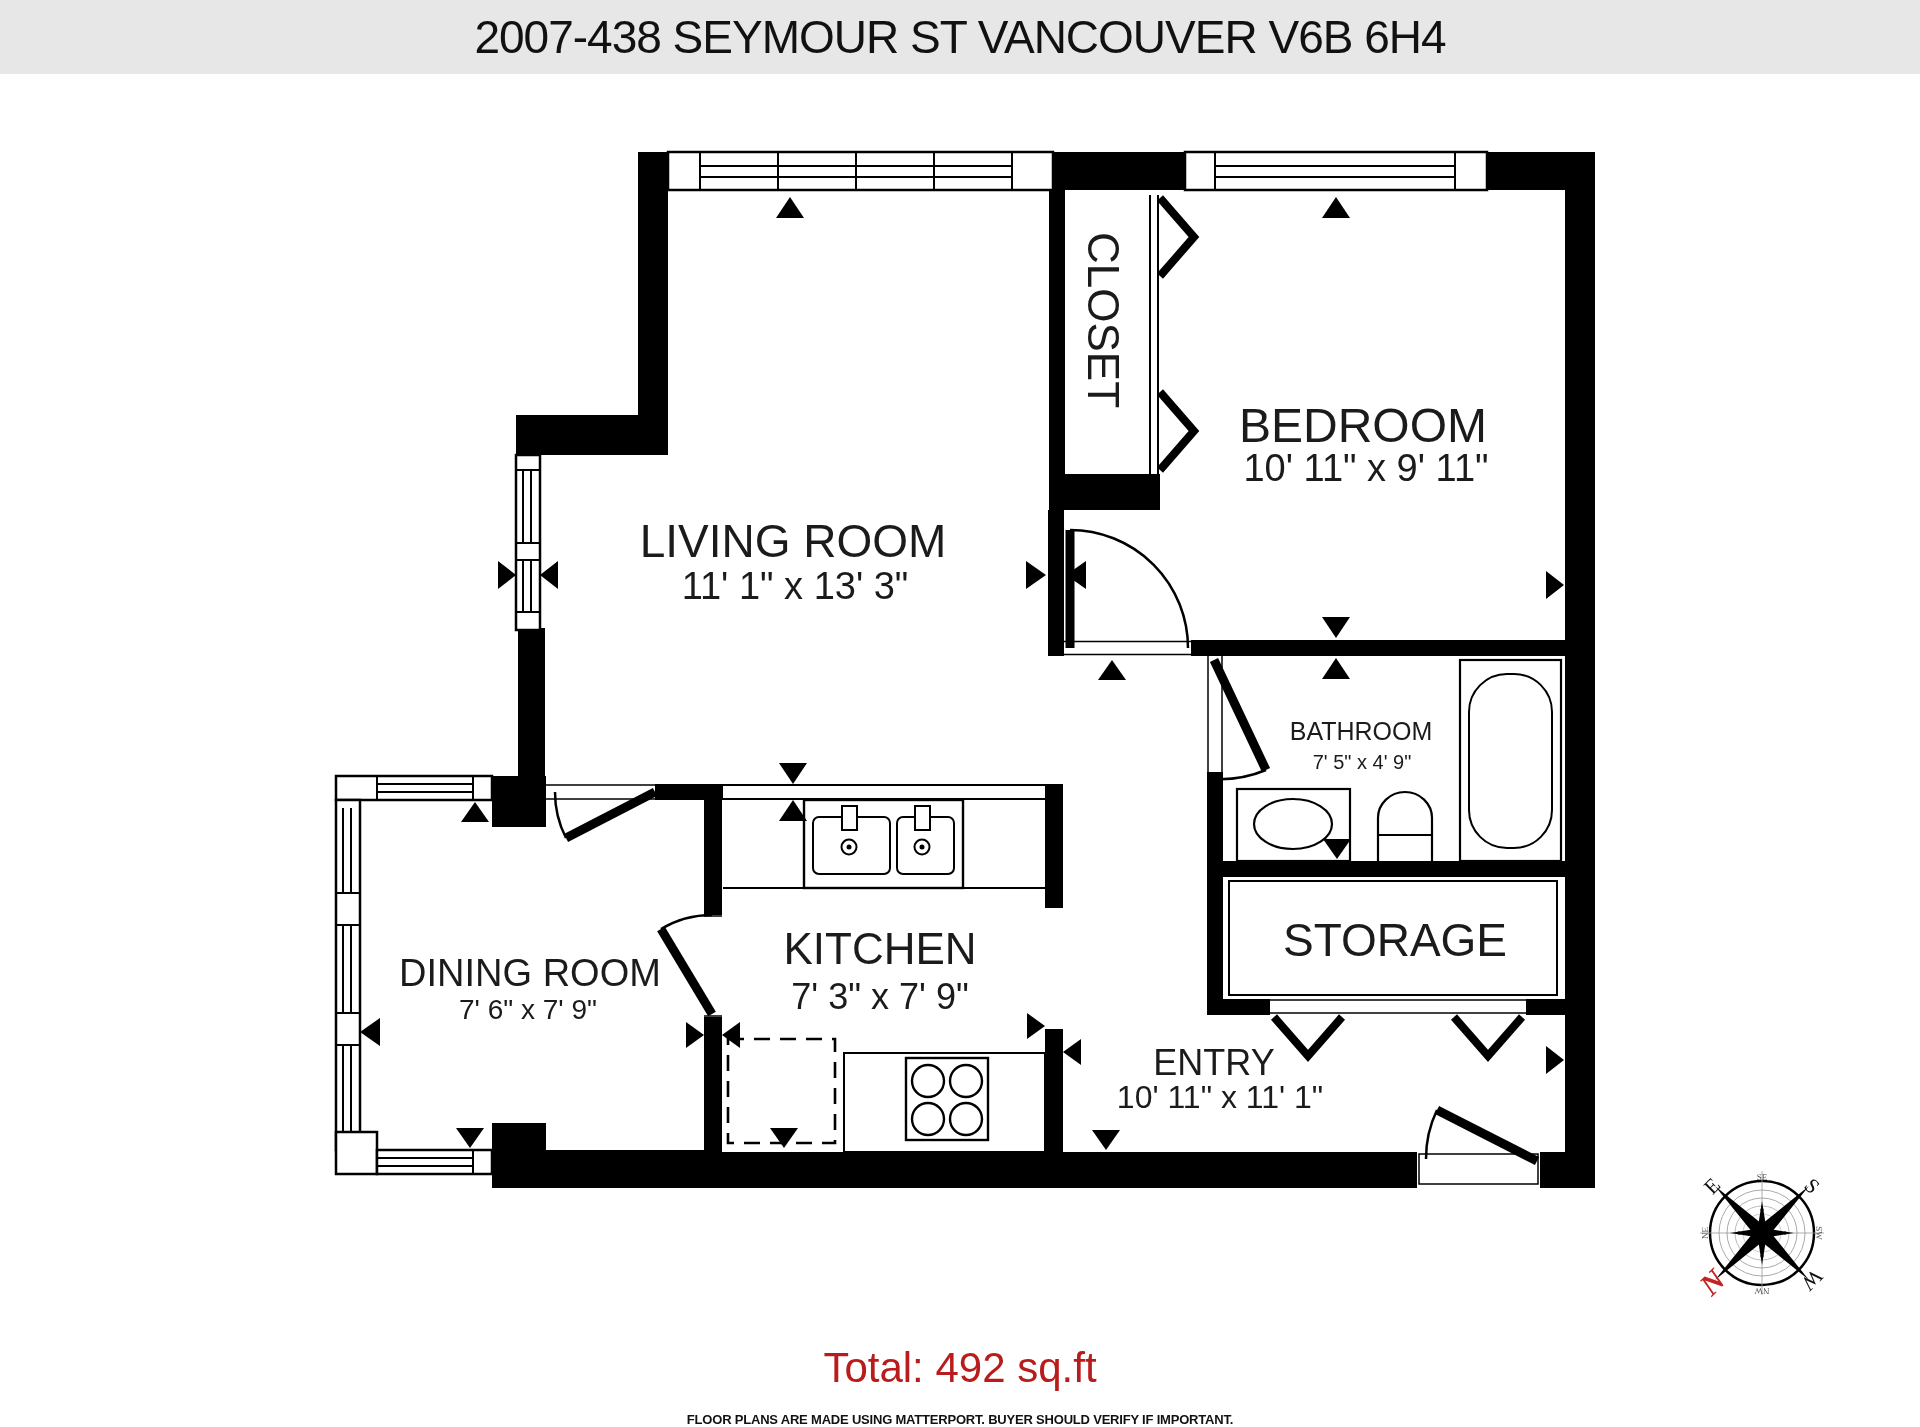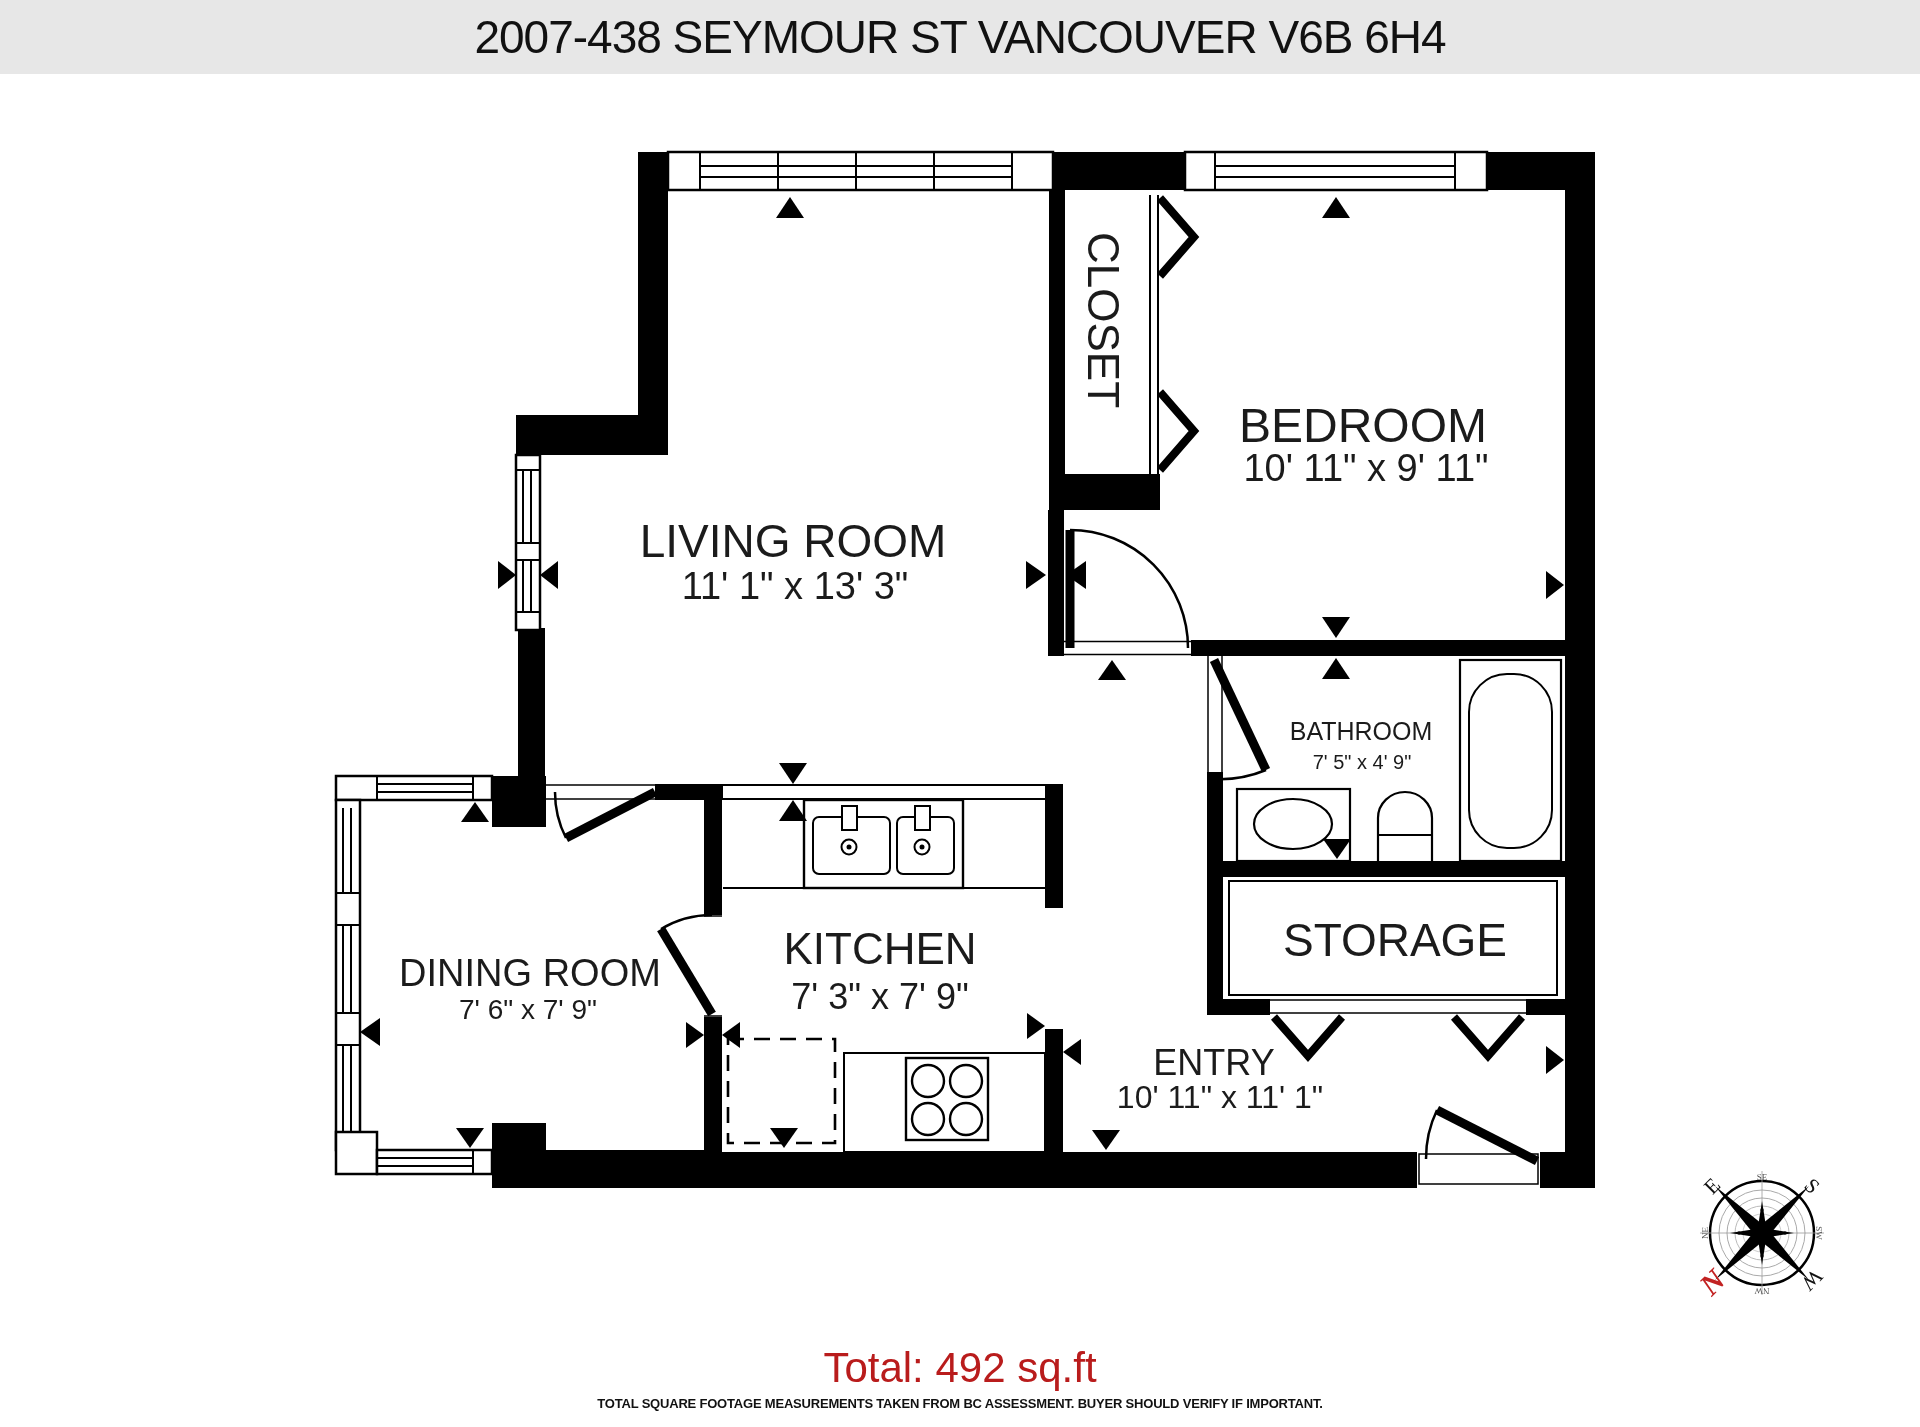--- a/index.html
+++ b/index.html
@@ -320,16 +320,16 @@
         <text x="1712" y="1282" font-size="30" font-style="italic" font-weight="bold" fill="#c22222" dominant-baseline="central" transform="rotate(-45 1712 1282)">N</text>
         <text x="1762" y="1177" font-size="9" fill="#555" dominant-baseline="central">SE</text>
         <text x="1705" y="1233" font-size="9" fill="#555" dominant-baseline="central" transform="rotate(-90 1705 1233)">NE</text>
         <text x="1819" y="1233" font-size="9" fill="#555" dominant-baseline="central" transform="rotate(90 1819 1233)">SW</text>
         <text x="1762" y="1291" font-size="9" fill="#555" dominant-baseline="central" transform="rotate(180 1762 1291)">NW</text>
       </g>
     </g>
   </svg>
 
   <div class="total">Total: 492 sq.ft</div>
-  <div class="disclaimer d1">TOTAL SQUARE FOOTAGE MEASUREMENTS TAKEN FROM BC ASSESSMENT. BUYER SHOULD VERIFY IF IMPORTANT.</div>
+  <div class="disclaimer d2">FLOOR PLANS ARE MADE USING MATTERPORT. BUYER SHOULD VERIFY IF IMPORTANT.</div>
 
 
 </div>
 
 </body></html>

